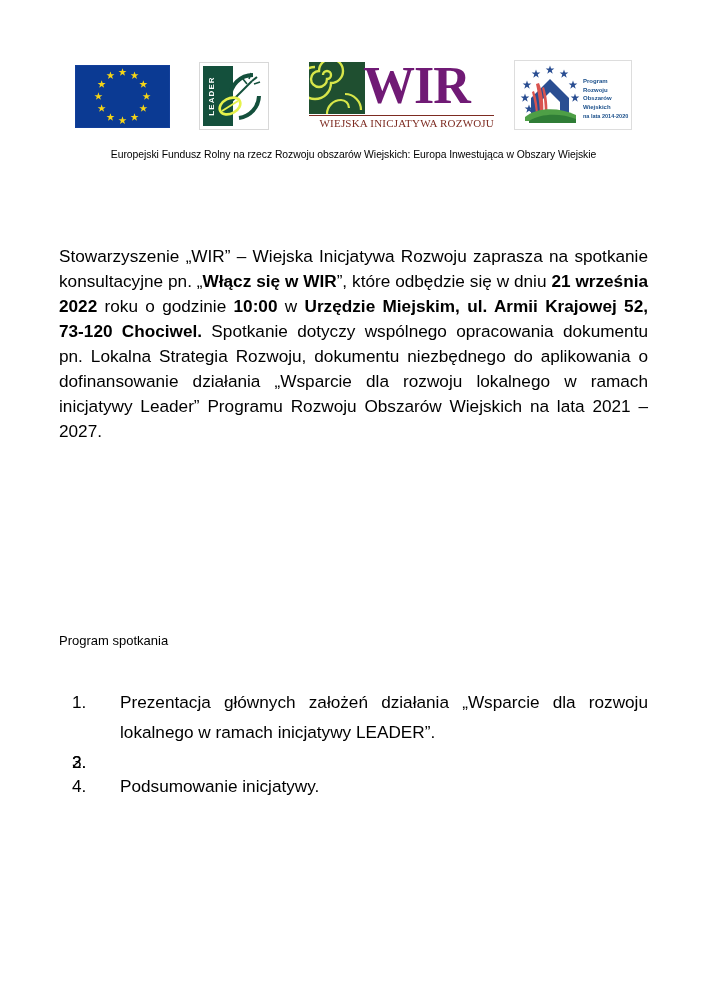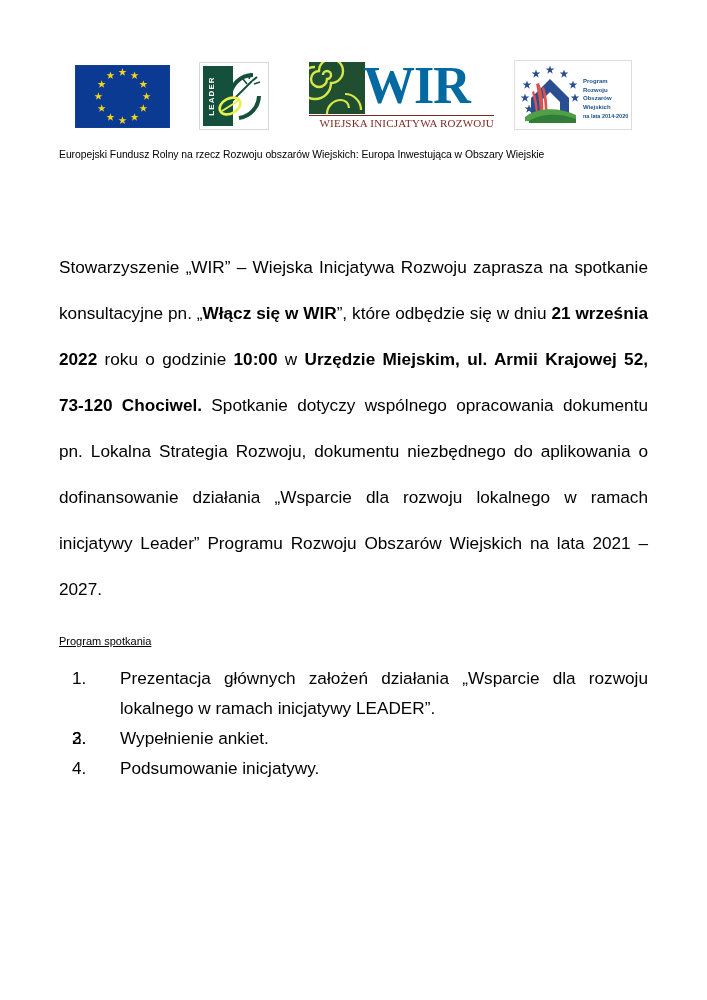--- a/index.html
+++ b/index.html
@@ -119,21 +119,21 @@
     background: #1f4f30;
     overflow: hidden;
   }
   .wir-word {
     position: absolute;
     left: 54px;
     top: -4px;
     font-family: "Liberation Serif", "DejaVu Serif", serif;
     font-size: 52px;
     font-weight: bold;
-    color: #0369a1;
+    color: #701a75;
     letter-spacing: -1px;
     line-height: 60px;
   }
   .wir-rule {
     position: absolute;
     left: 0;
     top: 55px;
     width: 185px;
     height: 1px;
     background: #7d2b21;
@@ -191,50 +191,50 @@
   }
 
   
   .funding-caption {
     position: absolute;
     left: 59px;
     top: 148px;
     width: 589px;
     font-size: 10.4px;
     line-height: 14px;
+    text-align: center;
     color: #000000;
     letter-spacing: -0.05px;
     white-space: nowrap;
   }
 
   
   .body-text {
     position: absolute;
     left: 59px;
     top: 244px;
     width: 589px;
     font-size: 17.2px;
-    line-height: 46px;
+    line-height: 25px;
     text-align: justify;
     text-justify: inter-word;
     color: #000000;
     hyphens: none;
   }
   .body-text b { font-weight: bold; }
 
   
   .program-heading {
     position: absolute;
     left: 59px;
     top: 627px;
     width: 589px;
-    font-size: 11px;
+    font-size: 13px;
     line-height: 28px;
     color: #000000;
-    text-decoration: underline;
   }
   .program-list {
     position: absolute;
     left: 59px;
     top: 663px;
     width: 589px;
     margin: 0;
     padding: 0;
     list-style: none;
   }
@@ -247,21 +247,21 @@
     text-justify: inter-word;
     margin-bottom: 0;
   }
   .program-list li .num {
     position: absolute;
     left: 13px;
     top: 0;
     width: 30px;
     text-align: left;
   }
-  .program-list li .txt { display: block; }
+  .program-list li .txt { display: block; margin-top: 24px; }
   .program-list li.nowrap .txt { text-align: left; }
 </style>
 </head>
 <body>
 
 <div class="page">
 
   <div class="logo-bar">
 
     <div class="logo logo-eu">
@@ -403,21 +403,20 @@
   <ol class="program-list">
     <li>
       <span class="num">1.</span>
       <span class="txt">Prezentacja głównych założeń działania „Wsparcie dla rozwoju lokalnego w ramach inicjatywy LEADER”.</span>
     </li>
     <li class="nowrap">
       <span class="num">2.</span>
     </li>
     <li class="nowrap">
       <span class="num">3.</span>
-      <span class="txt">Wypełnienie ankiet.</span>
     </li>
     <li class="nowrap">
       <span class="num">4.</span>
       <span class="txt">Podsumowanie inicjatywy.</span>
     </li>
   </ol>
 
 </div>
 
 </body></html>

